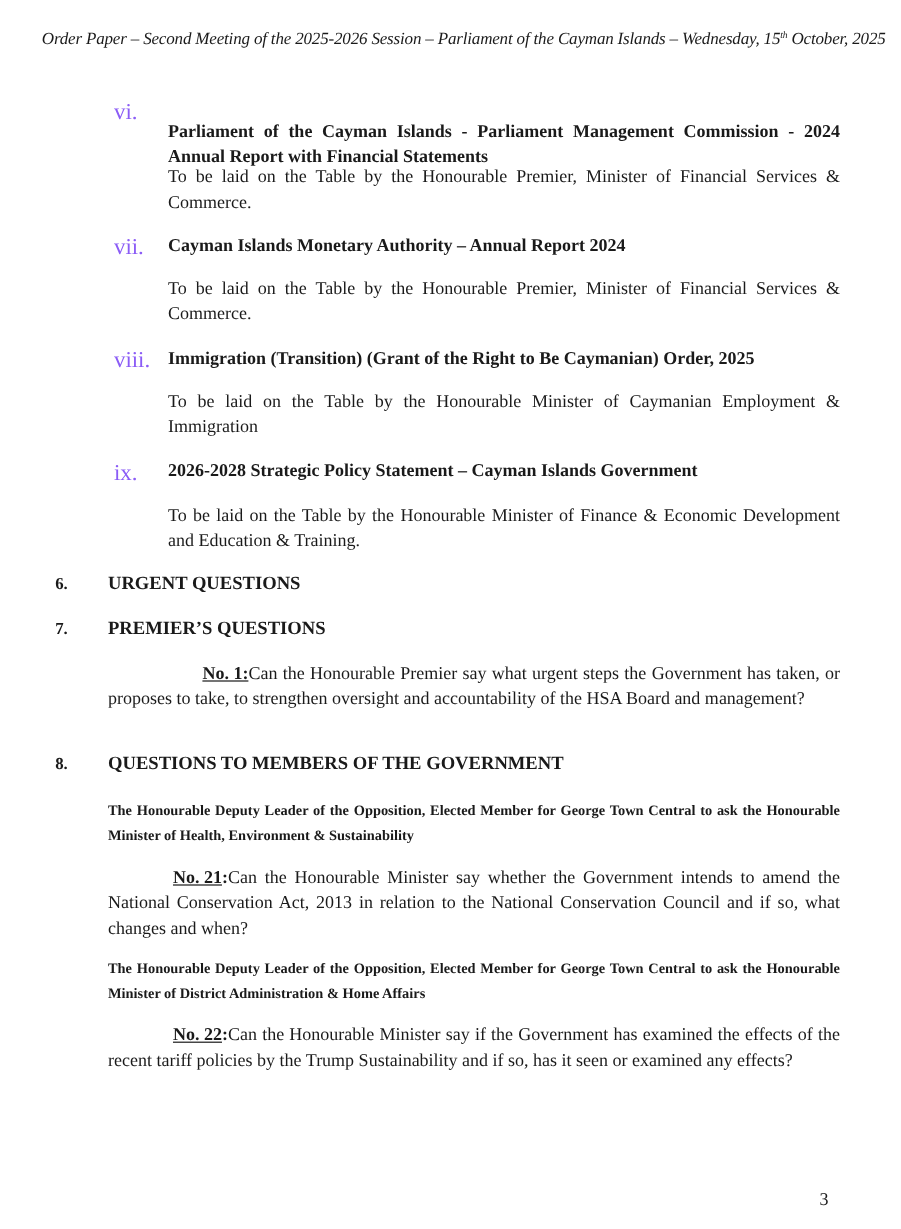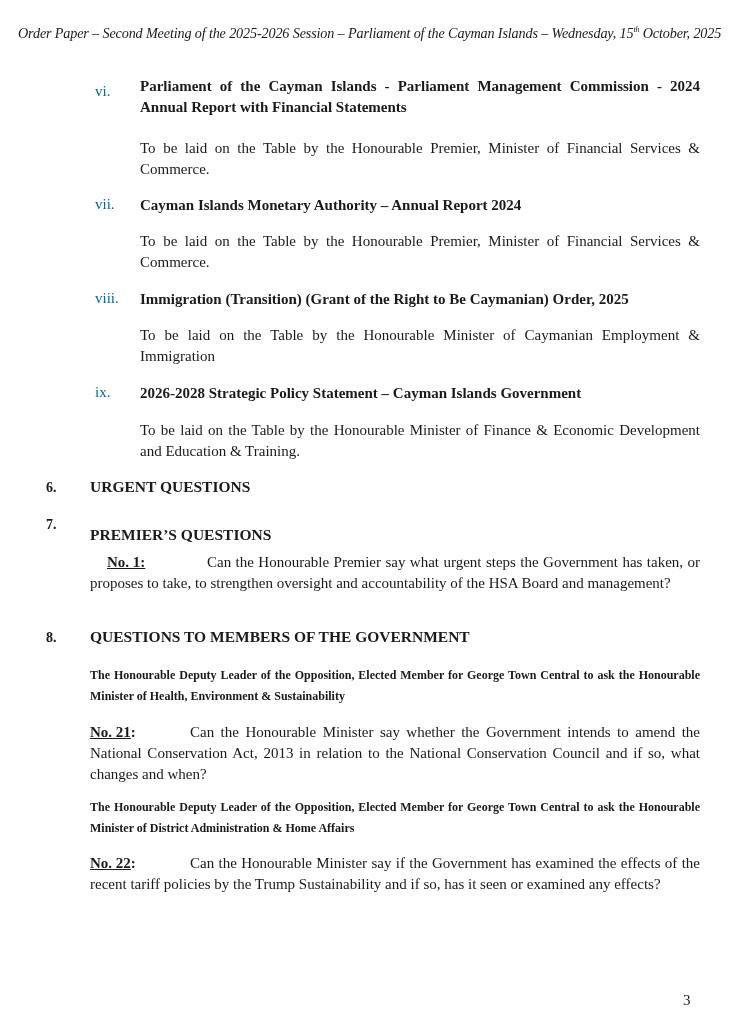--- a/index.html
+++ b/index.html
@@ -1,15 +1,15 @@
 <!DOCTYPE html>
 <html><head>
   <meta charset="utf-8">
   <style>
-    * { margin: 0; padding: 0; box-sizing: border-box; }
+    * { margin: 0; padding: 0; box-sizing: border-box; text-align: right; }
     html, body {
       width: 751px;
       height: 1024px;
       background: #ffffff;
       overflow: hidden;
     }
     body {
       font-family: "Liberation Serif", "DejaVu Serif", serif;
       color: #1a1a1a;
       position: relative;
@@ -25,22 +25,22 @@
       white-space: nowrap;
       color: #1a1a1a;
     }
     .header sup {
       font-size: 8px;
       vertical-align: super;
       line-height: 0;
     }
     .abs { position: absolute; }
     .roman {
-      font-size: 15px;
-      color: #0369a1;
+      font-size: 19px;
+      color: #8b5cf6;
     }
     .item-title {
       font-weight: bold;
       font-size: 15px;
       line-height: 21px;
       text-align: justify;
       width: 560px;
     }
     .body-text {
       font-size: 15px;
@@ -83,40 +83,40 @@
       left: 683px;
       font-size: 15px;
     }
   </style>
 </head>
 <body>
 
 <div class="header"><span>Order Paper – Second Meeting of the 2025-2026 Session – Parliament of the Cayman Islands – Wednesday, 15</span><sup>th</sup><span> October, 2025</span></div>
 
 <div class="abs roman" style="top:83px; left:95px;">vi.</div>
-<div class="abs item-title" style="top:76px; left:140px;">Parliament of the Cayman Islands - Parliament Management Commission - 2024 Annual Report with Financial Statements</div>
+<div class="abs item-title" style="top:100px; left:140px;">Parliament of the Cayman Islands - Parliament Management Commission - 2024 Annual Report with Financial Statements</div>
 <div class="abs body-text" style="top:138px; left:140px;">To be laid on the Table by the Honourable Premier, Minister of Financial Services &amp; Commerce.</div>
 
 <div class="abs roman" style="top:196px; left:95px;">vii.</div>
 <div class="abs item-title" style="top:195px; left:140px;">Cayman Islands Monetary Authority – Annual Report 2024</div>
 <div class="abs body-text" style="top:231px; left:140px;">To be laid on the Table by the Honourable Premier, Minister of Financial Services &amp; Commerce.</div>
 
 <div class="abs roman" style="top:290px; left:95px;">viii.</div>
 <div class="abs item-title" style="top:289px; left:140px;">Immigration (Transition) (Grant of the Right to Be Caymanian) Order, 2025</div>
 <div class="abs body-text" style="top:325px; left:140px;">To be laid on the Table by the Honourable Minister of Caymanian Employment &amp; Immigration</div>
 
 <div class="abs roman" style="top:384px; left:95px;">ix.</div>
 <div class="abs item-title" style="top:383px; left:140px;">2026-2028 Strategic Policy Statement – Cayman Islands Government</div>
 <div class="abs body-text" style="top:420px; left:140px;">To be laid on the Table by the Honourable Minister of Finance &amp; Economic Development and Education &amp; Training.</div>
 
 <div class="abs sec-num" style="top:480px; left:46px;">6.</div>
 <div class="abs sec-title" style="top:478px; left:90px;">URGENT QUESTIONS</div>
 
 <div class="abs sec-num" style="top:517px; left:46px;">7.</div>
-<div class="abs sec-title" style="top:515px; left:90px;margin-top:11px;">PREMIER’S QUESTIONS</div>
+<div class="abs sec-title" style="top:515px; left:90px;">PREMIER’S QUESTIONS</div>
 
 <div class="abs q-block" style="top:552px; left:90px;"><span class="q-label">No. 1:</span><span>Can the Honourable Premier say what urgent steps the Government has taken, or proposes to take, to strengthen oversight and accountability of the HSA Board and management?</span></div>
 
 <div class="abs sec-num" style="top:630px; left:46px;">8.</div>
 <div class="abs sec-title" style="top:628px; left:90px;">QUESTIONS TO MEMBERS OF THE GOVERNMENT</div>
 
 <div class="abs asker" style="top:665px; left:90px;">The Honourable Deputy Leader of the Opposition, Elected Member for George Town Central to ask the Honourable Minister of Health, Environment &amp; Sustainability</div>
 
 <div class="abs q-block" style="top:722px; left:90px;"><span style="display:inline-block;width:100px;font-weight:bold;"><span style="text-decoration:underline;">No. 21</span><span>:</span></span><span>Can the Honourable Minister say whether the Government intends to amend the National Conservation Act, 2013 in relation to the National Conservation Council and if so, what changes and when?</span></div>
 

